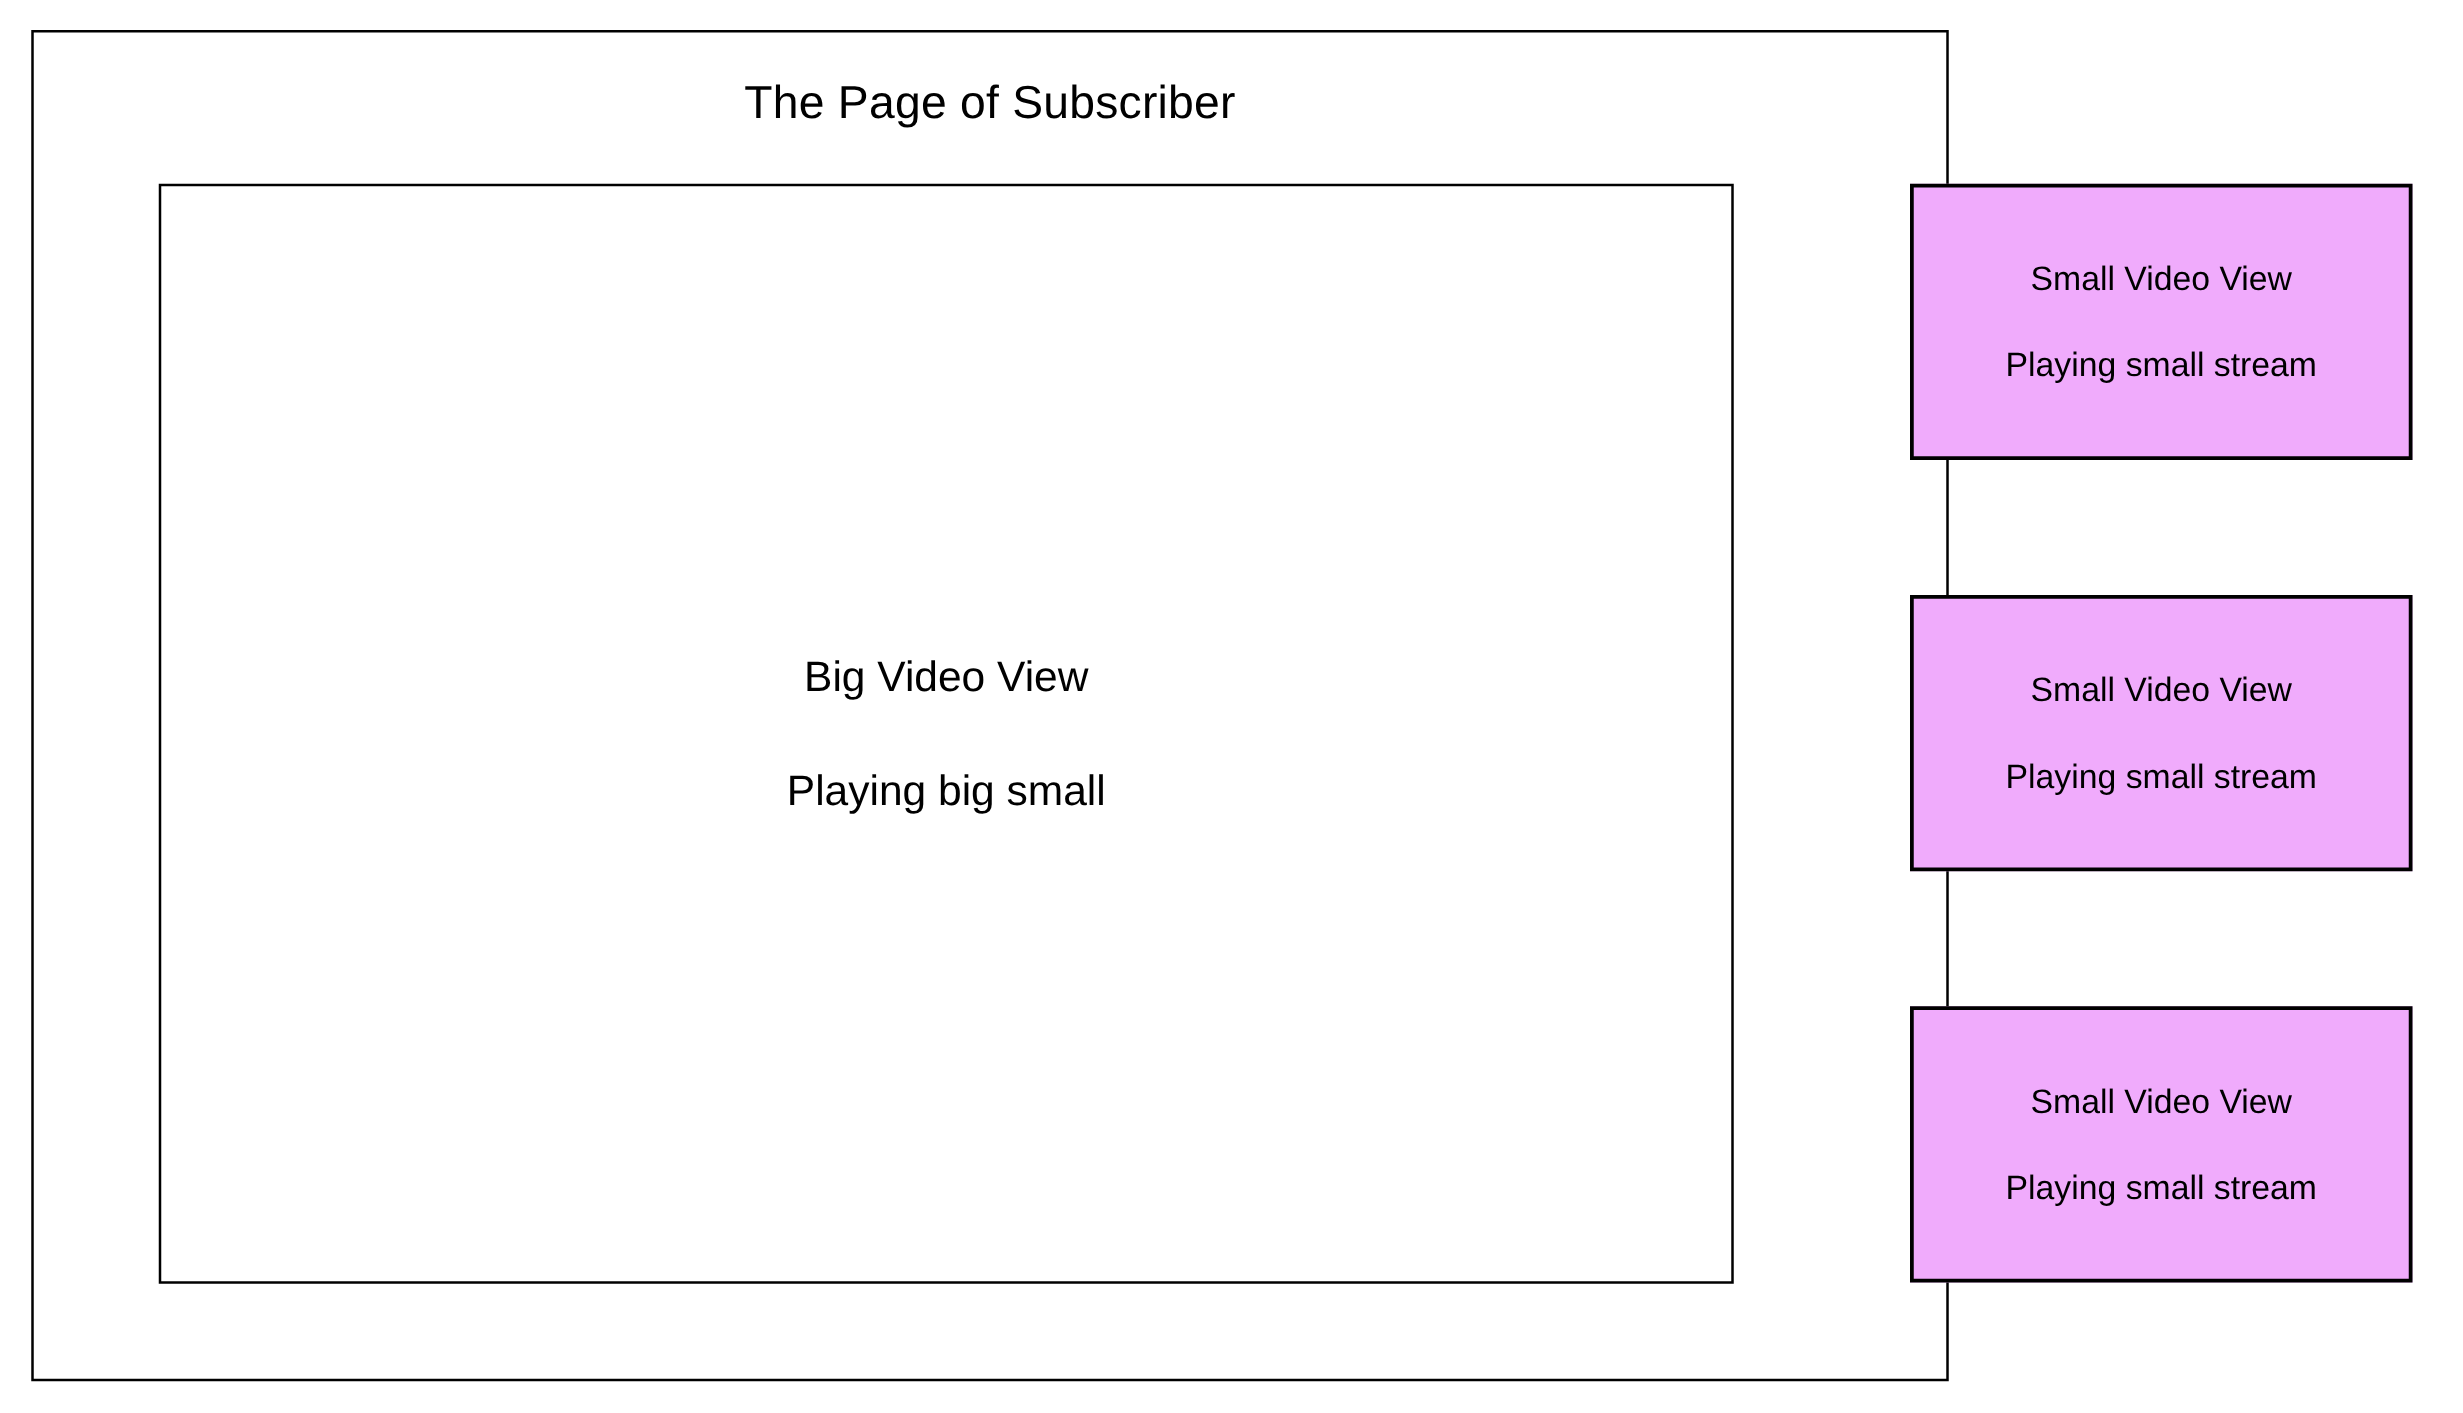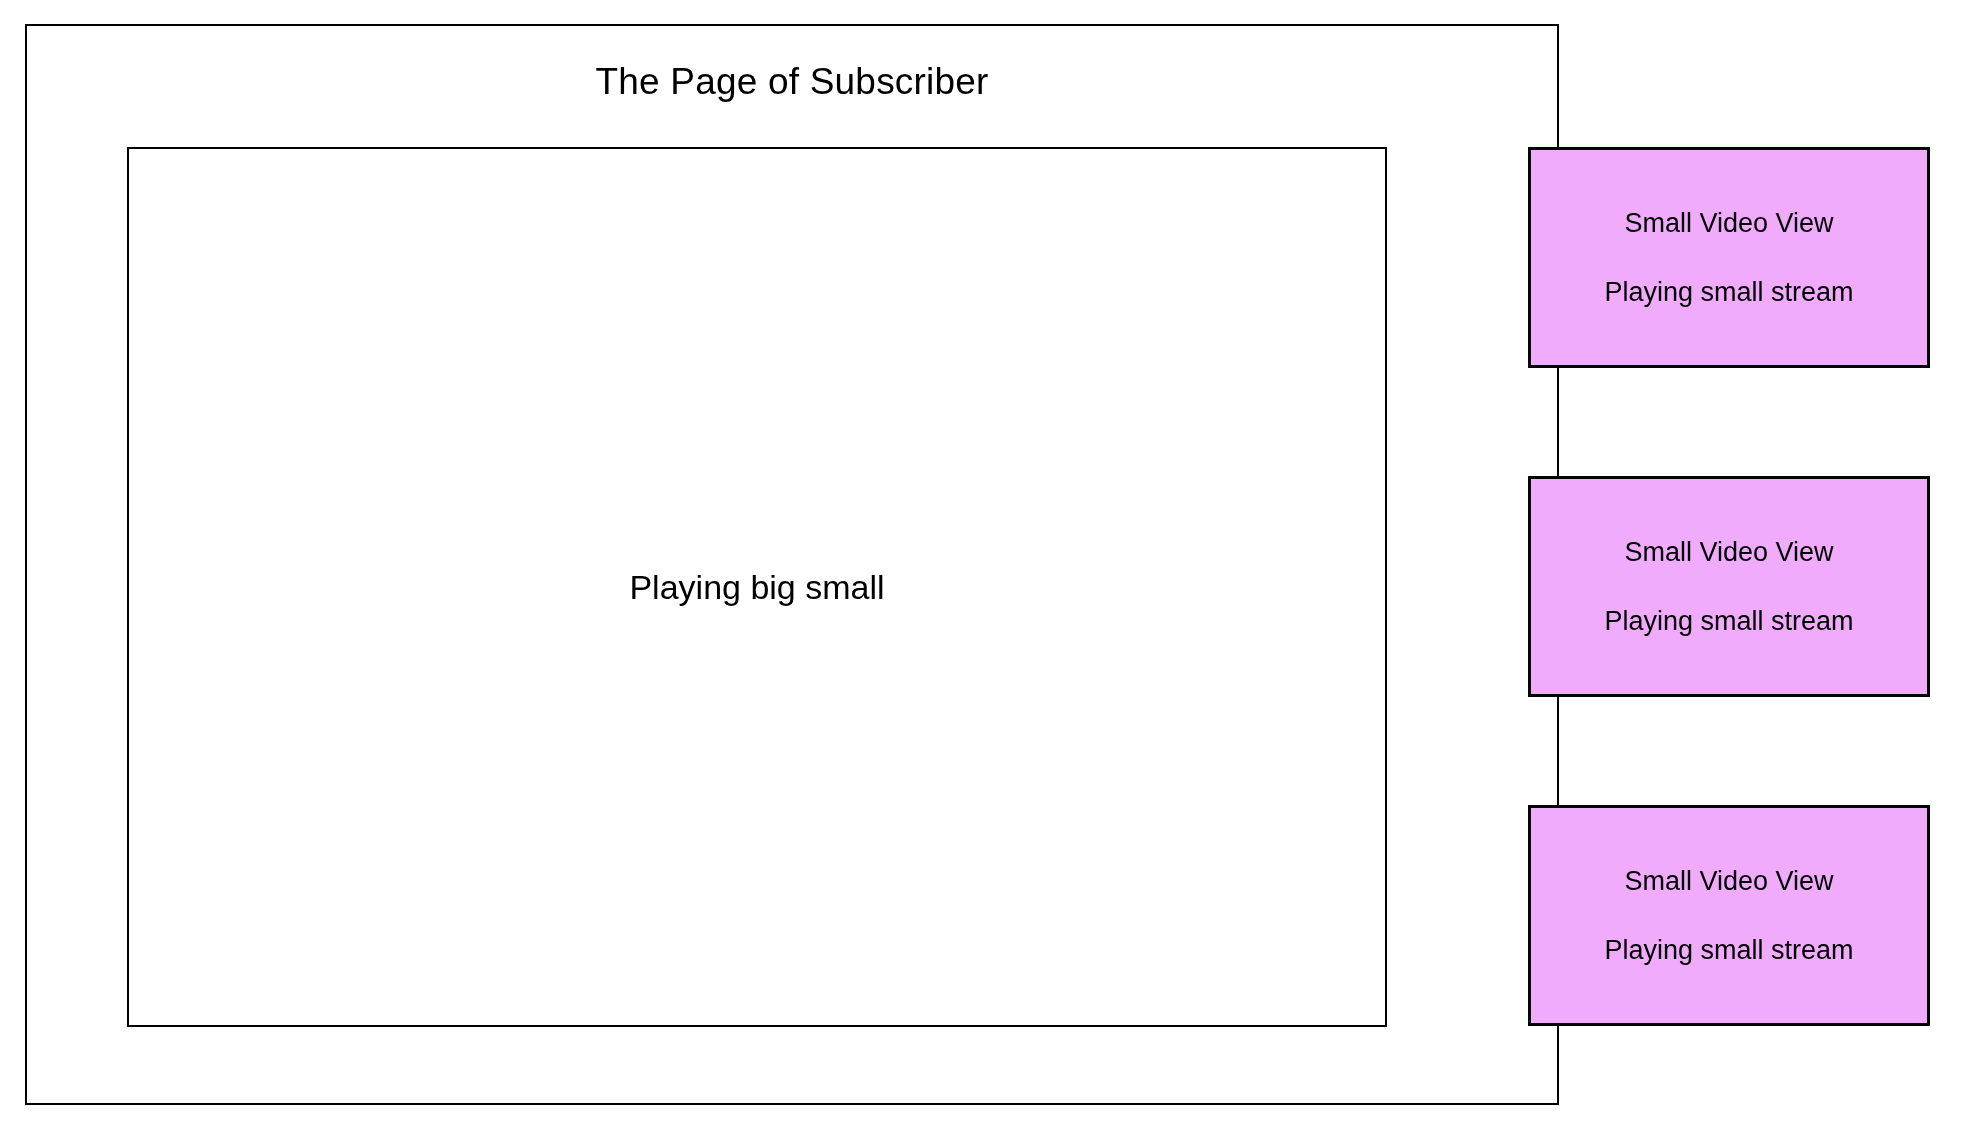--- a/index.html
+++ b/index.html
@@ -114,20 +114,21 @@
 </head>
 <body>
 
 <div id="page-root">
 
   <div class="page-frame">
 
     <div class="page-title">The Page of Subscriber</div>
 
     <div class="big-video-view">
+      <div class="line line-title">Big Video View</div>
       <div class="line line-status">Playing big small</div>
     </div>
 
     <div class="small-video-column">
 
       <div class="small-video-view slot-0">
         <div class="line line-title">Small Video View</div>
         <div class="line line-status">Playing small stream</div>
       </div>
 

